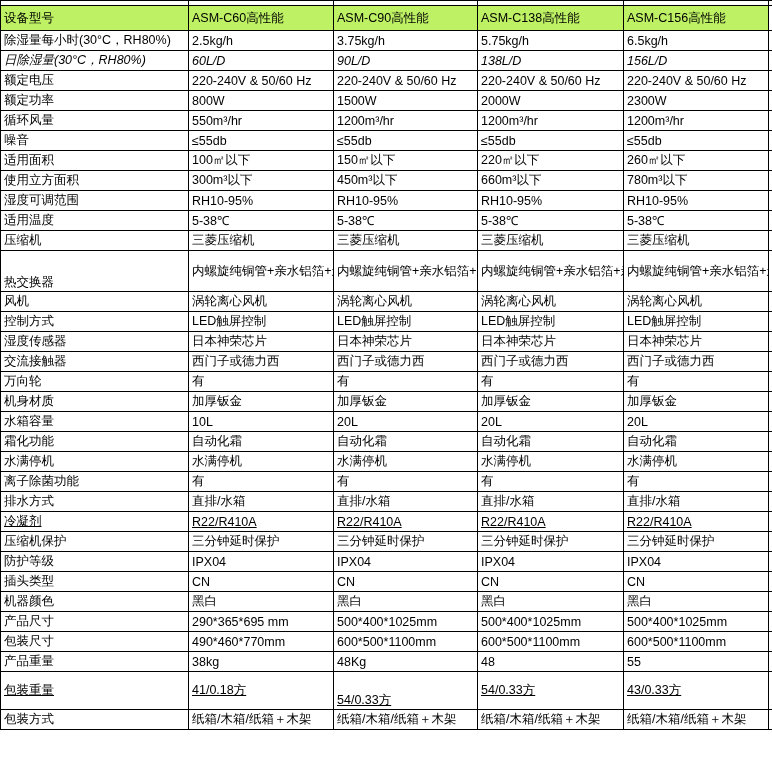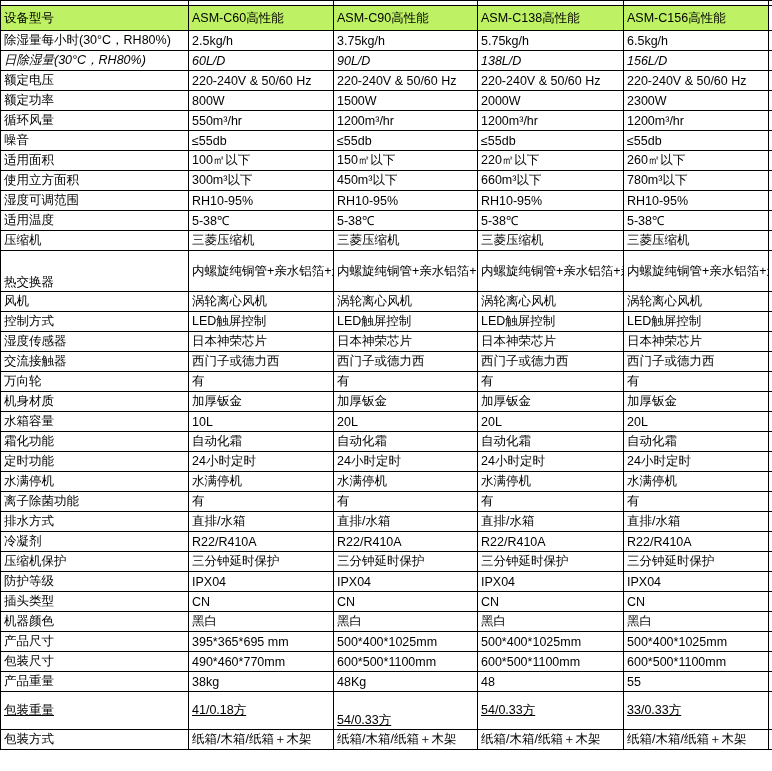--- a/index.html
+++ b/index.html
@@ -232,28 +232,20 @@
       </tr>
       <tr style="height: 20px;">
         <td class="label-cell">霜化功能</td>
         <td>自动化霜</td>
         <td>自动化霜</td>
         <td>自动化霜</td>
         <td>自动化霜</td>
         <td class="sliver"></td>
       </tr>
       <tr style="height: 20px;">
-        <td class="label-cell">定时功能</td>
-        <td>24小时定时</td>
-        <td>24小时定时</td>
-        <td>24小时定时</td>
-        <td>24小时定时</td>
-        <td class="sliver"></td>
-      </tr>
-      <tr style="height: 20px;">
         <td class="label-cell">水满停机</td>
         <td>水满停机</td>
         <td>水满停机</td>
         <td>水满停机</td>
         <td>水满停机</td>
         <td class="sliver"></td>
       </tr>
       <tr style="height: 20px;">
         <td class="label-cell">离子除菌功能</td>
         <td>有</td>
@@ -263,21 +255,21 @@
         <td class="sliver"></td>
       </tr>
       <tr style="height: 20px;">
         <td class="label-cell">排水方式</td>
         <td>直排/水箱</td>
         <td>直排/水箱</td>
         <td>直排/水箱</td>
         <td>直排/水箱</td>
         <td class="sliver"></td>
       </tr>
-      <tr style="height: 20px;">
+      <tr style="height: 20px; text-decoration: underline;">
         <td class="label-cell">冷凝剂</td>
         <td>R22/R410A</td>
         <td>R22/R410A</td>
         <td>R22/R410A</td>
         <td>R22/R410A</td>
         <td class="sliver"></td>
       </tr>
       <tr style="height: 20px;">
         <td class="label-cell">压缩机保护</td>
         <td>三分钟延时保护</td>
@@ -305,21 +297,21 @@
       <tr style="height: 20px;">
         <td class="label-cell">机器颜色</td>
         <td>黑白</td>
         <td>黑白</td>
         <td>黑白</td>
         <td>黑白</td>
         <td class="sliver"></td>
       </tr>
       <tr style="height: 20px;">
         <td class="label-cell">产品尺寸</td>
-        <td>395*365*695 mm</td>
+        <td>290*365*695 mm</td>
         <td>500*400*1025mm</td>
         <td>500*400*1025mm</td>
         <td>500*400*1025mm</td>
         <td class="sliver"></td>
       </tr>
       <tr style="height: 20px;">
         <td class="label-cell">包装尺寸</td>
         <td>490*460*770mm</td>
         <td>600*500*1100mm</td>
         <td>600*500*1100mm</td>
@@ -332,21 +324,21 @@
         <td>48Kg</td>
         <td>48</td>
         <td>55</td>
         <td class="sliver"></td>
       </tr>
       <tr style="height: 38px; text-decoration: underline;">
         <td class="label-cell">包装重量</td>
         <td style="vertical-align: middle;">41/0.18方</td>
         <td style="vertical-align: bottom;">54/0.33方</td>
         <td style="vertical-align: middle;">54/0.33方</td>
-        <td style="vertical-align: middle;">33/0.33方</td>
+        <td style="vertical-align: middle;">43/0.33方</td>
         <td class="sliver"></td>
       </tr>
       <tr style="height: 20px;">
         <td class="label-cell">包装方式</td>
         <td>纸箱/木箱/纸箱＋木架</td>
         <td>纸箱/木箱/纸箱＋木架</td>
         <td>纸箱/木箱/纸箱＋木架</td>
         <td>纸箱/木箱/纸箱＋木架</td>
         <td class="sliver"></td>
       </tr>

